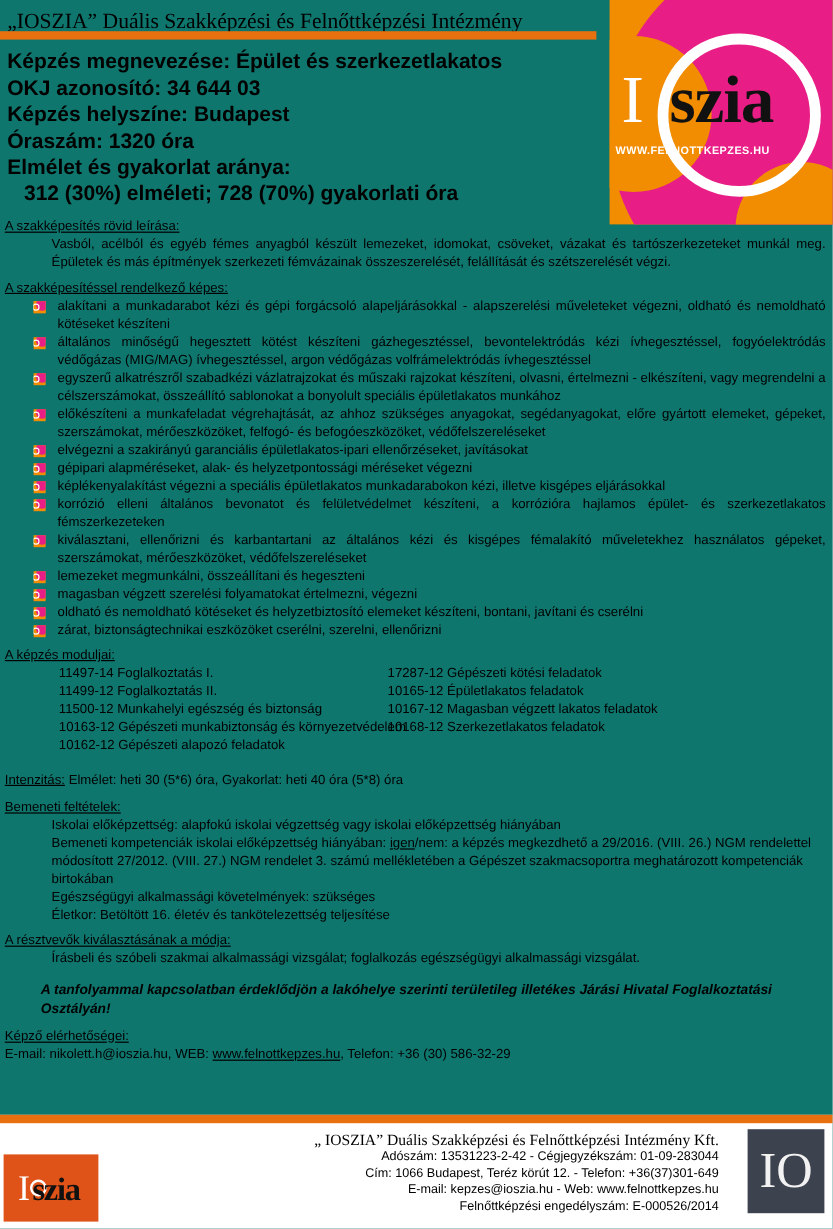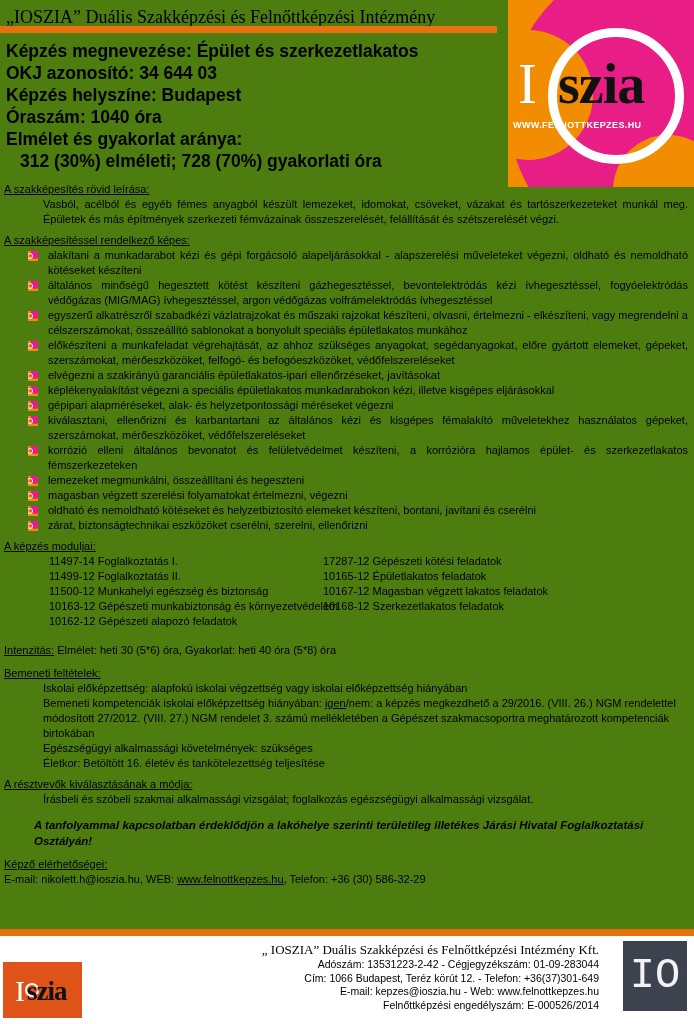--- a/index.html
+++ b/index.html
@@ -1,18 +1,18 @@
 <!DOCTYPE html>
 <html><head>
 <meta charset="utf-8">
 <style>
   * { margin:0; padding:0; box-sizing:border-box; }
   html,body { background:#ffffff; }
   body { width:694px; font-family:"Liberation Sans",sans-serif; color:#000; }
-  .page { position:relative; width:694px; height:1024px; background:#4d7c0f; overflow:hidden; }
+  .page { position:relative; width:694px; height:1024px; background:#0f766e; overflow:hidden; }
 
   
   .org-title { font-family:"Liberation Serif",serif; font-size:18px; padding:7px 0 0 6px; white-space:nowrap; }
   .top-bar { position:absolute; left:0; top:26px; width:497px; height:7px; background:#E8700F; }
 
   
   .logo { position:absolute; right:0; top:0; width:186px; height:187px; background:#F28C00; overflow:hidden; }
   .logo .m1 { position:absolute; width:310px; height:310px; border-radius:50%; background:#E81E86; left:0px; top:-45px; }
   .logo .o1 { position:absolute; width:130px; height:130px; border-radius:50%; background:#F28C00; left:-45px; top:30px; }
   .logo .o2 { position:absolute; width:110px; height:110px; border-radius:50%; background:#F28C00; left:105px; top:135px; }
@@ -45,21 +45,21 @@
   .u { text-decoration:underline; }
   .notice { margin-top:10px; padding:0 30px; font-weight:bold; font-style:italic; font-size:11.5px; line-height:16px; }
 
   
   .footer { position:absolute; left:0; bottom:0; width:694px; height:95px; background:#fff; }
   .footer-bar { height:7px; background:#E8700F; }
   .f-left { position:absolute; left:3px; top:33px; width:79px; height:56px; background:#DF5318; overflow:hidden; }
   .f-left .fl-i { position:absolute; left:12px; top:12px; font-family:"Liberation Serif",serif; font-size:30px; color:#fff; }
   .f-left .fl-ring { position:absolute; left:22px; top:21px; width:14px; height:14px; border:2.5px solid #fff; border-radius:50%; }
   .f-left .fl-szia { position:absolute; left:24px; top:14px; font-family:"Liberation Serif",serif; font-weight:bold; font-size:27px; color:#111; letter-spacing:-1px; }
-  .f-right { position:absolute; right:7px; top:12px; width:64px; height:70px; background:#3D434E; color:#f2f2f2; font-family:Liberation Mono, monospace; font-size:42px; display:flex; align-items:center; justify-content:center; }
+  .f-right { position:absolute; right:7px; top:12px; width:64px; height:70px; background:#3D434E; color:#f2f2f2; font-family:Liberation Serif, serif; font-size:42px; display:flex; align-items:center; justify-content:center; }
   .f-text { position:absolute; left:95px; right:95px; top:13px; text-align:right; }
   .f-company { font-family:"Liberation Serif",serif; font-size:13px; line-height:16px; }
   .f-line { font-size:10.5px; line-height:13.5px; }
 </style>
 </head>
 <body>
 
 <div class="page">
 
   <div class="org-title">„IOSZIA” Duális Szakképzési és Felnőttképzési Intézmény</div>
@@ -72,21 +72,21 @@
     <div class="ring"></div>
     <span class="l-i">I</span>
     <span class="l-szia">szia</span>
     <span class="l-site">WWW.FELNOTTKEPZES.HU</span>
   </div>
 
   <div class="course">
     <div>Képzés megnevezése: Épület és szerkezetlakatos</div>
     <div>OKJ azonosító: 34 644 03</div>
     <div>Képzés helyszíne: Budapest</div>
-    <div>Óraszám: 1040 óra</div>
+    <div>Óraszám: 1320 óra</div>
     <div>Elmélet és gyakorlat aránya:</div>
     <div class="c-indent">312 (30%) elméleti; 728 (70%) gyakorlati óra</div>
   </div>
 
   <div class="content">
 
     <span class="sec-h mt10">A szakképesítés rövid leírása:</span>
     <div class="desc-body">Vasból, acélból és egyéb fémes anyagból készült lemezeket, idomokat, csöveket, vázakat és tartószerkezeteket munkál meg. Épületek és más építmények szerkezeti fémvázainak összeszerelését, felállítását és szétszerelését végzi.</div>
 
     <span class="sec-h mt6">A szakképesítéssel rendelkező képes:</span>
@@ -111,33 +111,33 @@
             <span class="bi-pink"></span>
             <span class="bi-ring"></span>
           </span><span>előkészíteni a munkafeladat végrehajtását, az ahhoz szükséges anyagokat, segédanyagokat, előre gyártott elemeket, gépeket, szerszámokat, mérőeszközöket, felfogó- és befogóeszközöket, védőfelszereléseket</span></li>
       <li class="comp-item"><span class="bullet-icon">
             <span class="bi-pink"></span>
             <span class="bi-ring"></span>
           </span><span>elvégezni a szakirányú garanciális épületlakatos-ipari ellenőrzéseket, javításokat</span></li>
       <li class="comp-item"><span class="bullet-icon">
             <span class="bi-pink"></span>
             <span class="bi-ring"></span>
+          </span><span>gépipari alapméréseket, alak- és helyzetpontossági méréseket végezni</span></li>
+      <li class="comp-item"><span class="bullet-icon">
+            <span class="bi-pink"></span>
+            <span class="bi-ring"></span>
           </span><span>képlékenyalakítást végezni a speciális épületlakatos munkadarabokon kézi, illetve kisgépes eljárásokkal</span></li>
       <li class="comp-item"><span class="bullet-icon">
             <span class="bi-pink"></span>
             <span class="bi-ring"></span>
-          </span><span>gépipari alapméréseket, alak- és helyzetpontossági méréseket végezni</span></li>
+          </span><span>korrózió elleni általános bevonatot és felületvédelmet készíteni, a korrózióra hajlamos épület- és szerkezetlakatos fémszerkezeteken</span></li>
       <li class="comp-item"><span class="bullet-icon">
             <span class="bi-pink"></span>
             <span class="bi-ring"></span>
           </span><span>kiválasztani, ellenőrizni és karbantartani az általános kézi és kisgépes fémalakító műveletekhez használatos gépeket, szerszámokat, mérőeszközöket, védőfelszereléseket</span></li>
-      <li class="comp-item"><span class="bullet-icon">
-            <span class="bi-pink"></span>
-            <span class="bi-ring"></span>
-          </span><span>korrózió elleni általános bevonatot és felületvédelmet készíteni, a korrózióra hajlamos épület- és szerkezetlakatos fémszerkezeteken</span></li>
       <li class="comp-item"><span class="bullet-icon">
             <span class="bi-pink"></span>
             <span class="bi-ring"></span>
           </span><span>lemezeket megmunkálni, összeállítani és hegeszteni</span></li>
       <li class="comp-item"><span class="bullet-icon">
             <span class="bi-pink"></span>
             <span class="bi-ring"></span>
           </span><span>magasban végzett szerelési folyamatokat értelmezni, végezni</span></li>
       <li class="comp-item"><span class="bullet-icon">
             <span class="bi-pink"></span>

